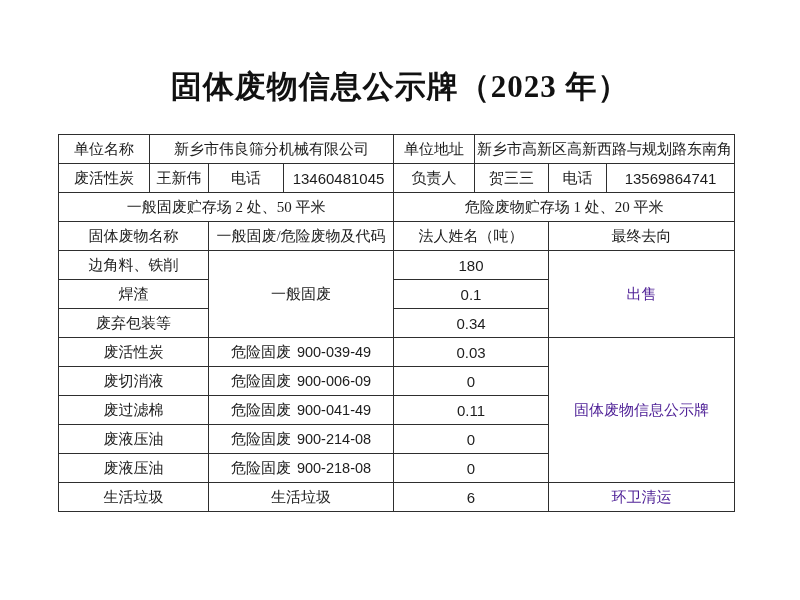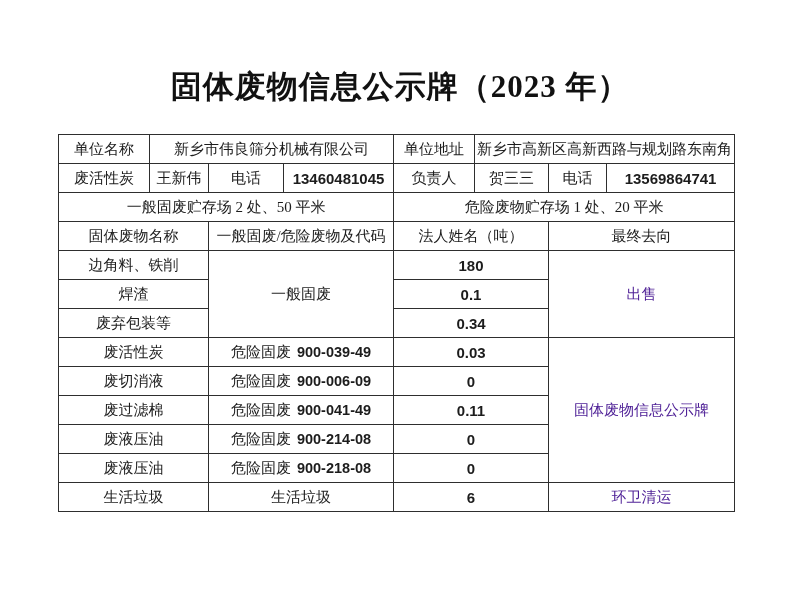--- a/index.html
+++ b/index.html
@@ -32,21 +32,21 @@
     height: 29px;
     text-align: center;
     vertical-align: middle;
     font-size: 15px;
     padding: 1px 2px;
     overflow: hidden;
     white-space: nowrap;
   }
   .num {
     font-family: "Liberation Sans", "DejaVu Sans", sans-serif;
-    font-weight: 700;
+    font-weight: 400;
     font-size: 14.5px;
   }
   .code-gap { margin-left: 6px; text-align: right; }
   .blue { color: #4c1d95; }
 </style>
 </head>
 <body>
 
 <div class="sheet">
 

